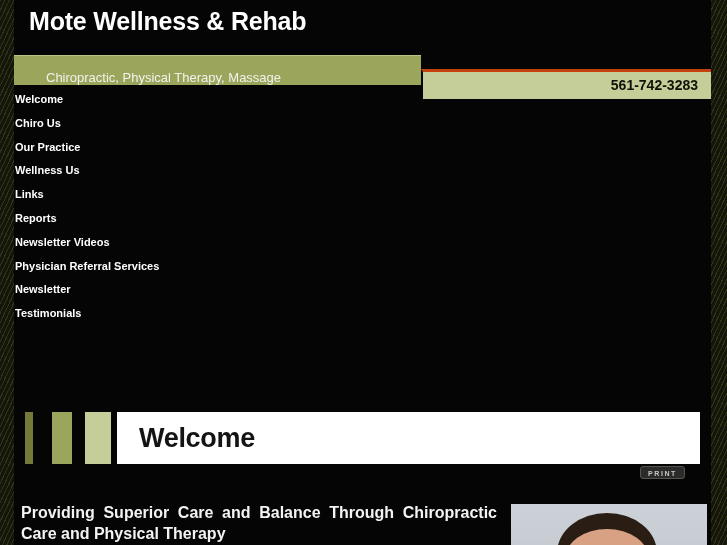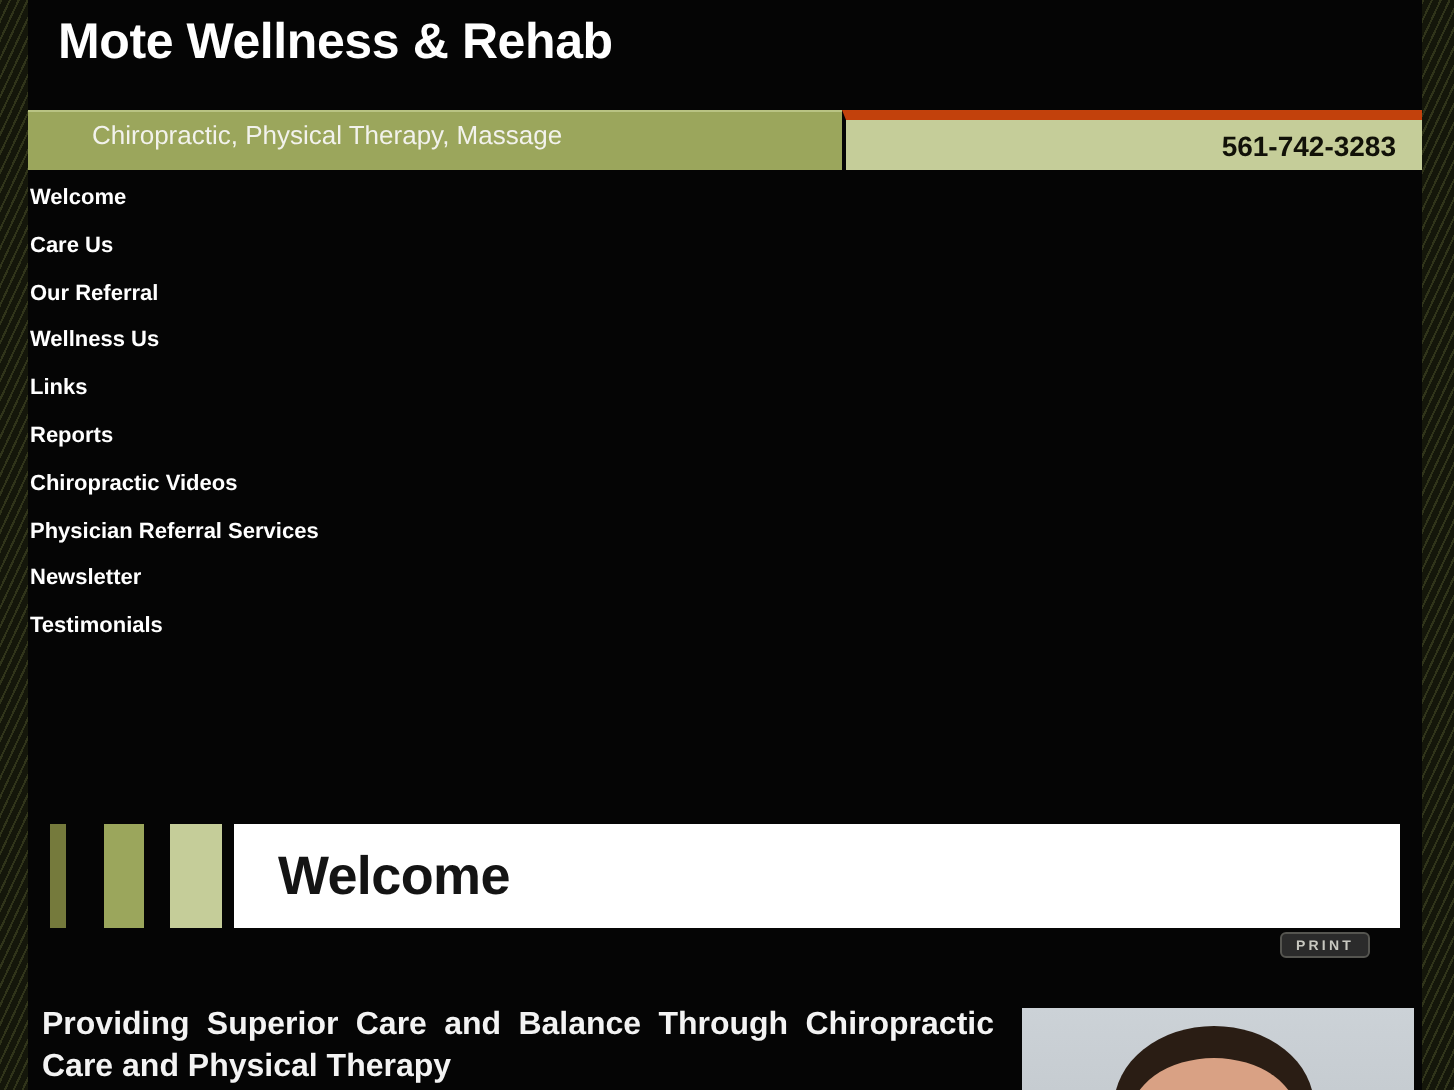--- a/index.html
+++ b/index.html
@@ -89,33 +89,34 @@
     width: 407px;
     height: 30px;
     background: #9ba65c;
     border-top: 1px solid #b9c383;
     position: relative;
     box-sizing: border-box;
   }
   #tagline-text {
     position: absolute;
     left: 32px;
-    top: 4px;
+    top: 14px;
     color: #f2f2ec;
     font-size: 13px;
     white-space: nowrap;
   }
   #phone-bar {
     flex: 1;
     height: 30px;
     background: #c5cd99;
-    border-top: 5px solid #c2410c;
+    border-top: 3px solid #c2410c;
     border-left: 2px solid #050505;
     position: relative;
     box-sizing: border-box;
+    margin-top: 14px;
   }
   #phone-number {
     position: absolute;
     right: 13px;
     top: 5px;
     color: #111108;
     font-size: 14px;
     font-weight: bold;
     white-space: nowrap;
   }
@@ -288,26 +289,26 @@
       <div id="tagline-bar">
         <div id="tagline-text">Chiropractic, Physical Therapy, Massage</div>
       </div>
       <div id="phone-bar">
         <div id="phone-number">561-742-3283</div>
       </div>
     </div>
 
     <nav id="nav">
       <a class="nav-item" href="#">Welcome</a>
-      <a class="nav-item" href="#">Care Us</a>
-      <a class="nav-item" href="#">Our Referral</a>
+      <a class="nav-item" href="#">Chiro Us</a>
+      <a class="nav-item" href="#">Our Practice</a>
       <a class="nav-item" href="#">Wellness Us</a>
       <a class="nav-item" href="#">Links</a>
       <a class="nav-item" href="#">Reports</a>
-      <a class="nav-item" href="#">Chiropractic Videos</a>
+      <a class="nav-item" href="#">Newsletter Videos</a>
       <a class="nav-item" href="#">Physician Referral Services</a>
       <a class="nav-item" href="#">Newsletter</a>
       <a class="nav-item" href="#">Testimonials</a>
     </nav>
 
     <div id="welcome-row">
       <div class="accent-bar" id="accent-bar-1"></div>
       <div class="accent-bar" id="accent-bar-2"></div>
       <div class="accent-bar" id="accent-bar-3"></div>
       <div id="welcome-box">

